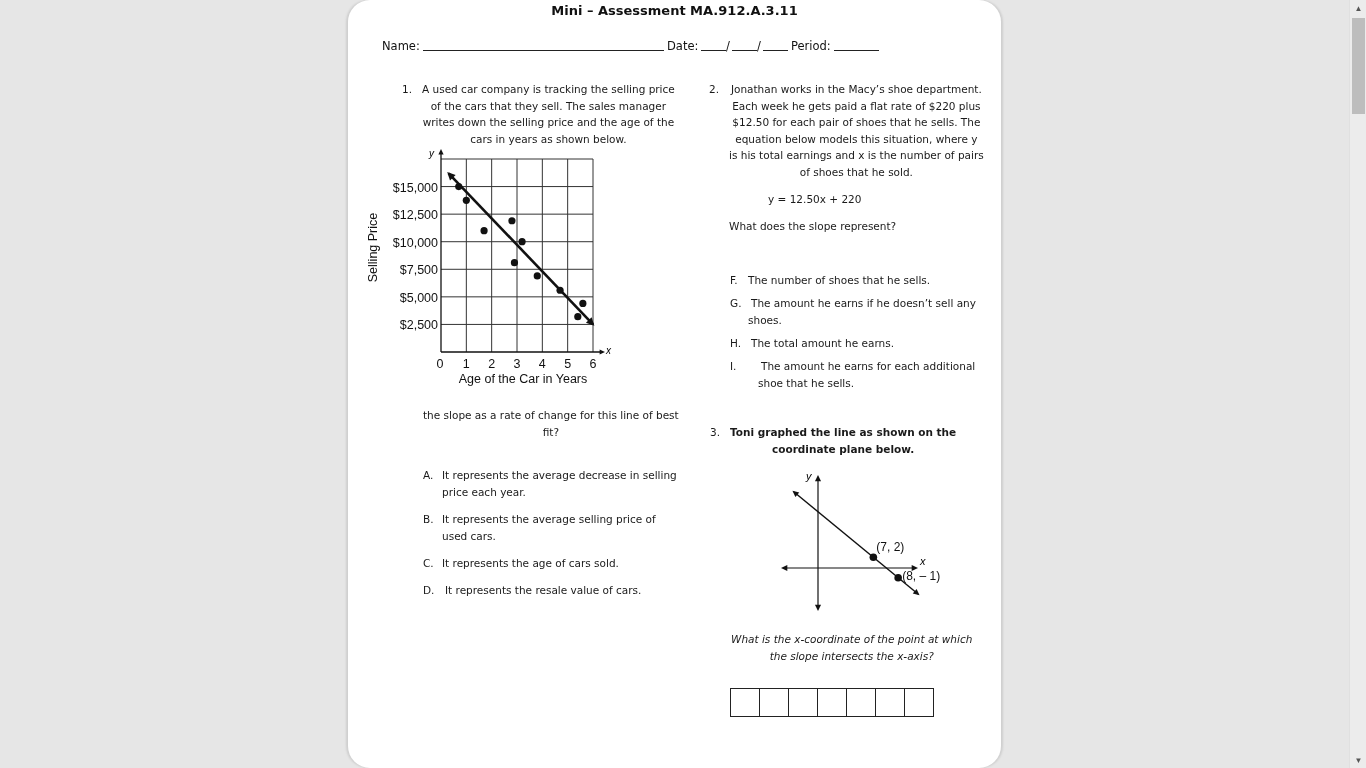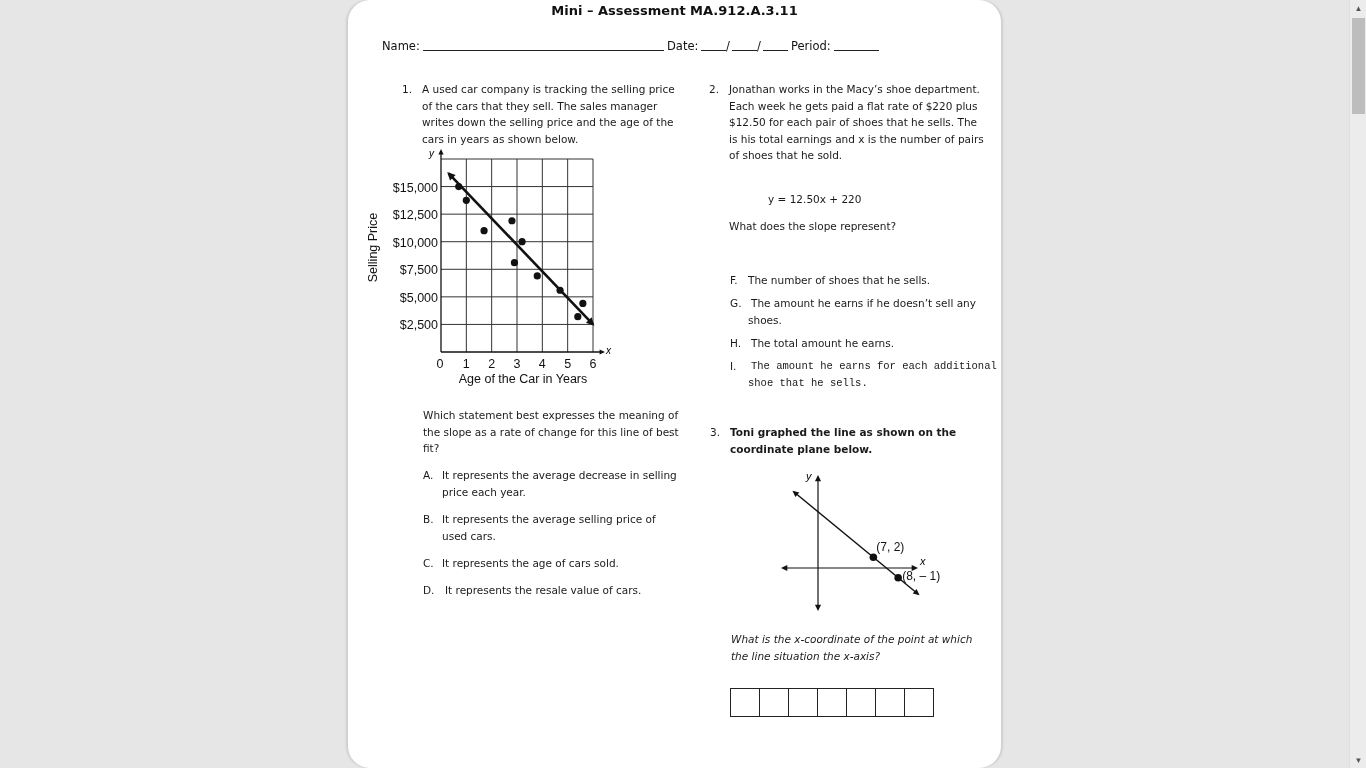--- a/index.html
+++ b/index.html
@@ -12,21 +12,21 @@
     .page {
       position: absolute; left: 348px; top: 0; width: 653px; height: 768px;
       background: #fff;
       box-shadow: -2px 0 2px #cfcfcf, 2px 0 2px #cfcfcf;
       border-radius: 22px;
     }
     .t { position: absolute; font-family: "DejaVu Sans", sans-serif; font-size: 10.5px; line-height: 16.6px; color: #1a1a1a; white-space: nowrap; }
     .title { position: absolute; left: 0; width: 653px; top: 3px; text-align: center; font-family: "DejaVu Sans", sans-serif; font-weight: bold; font-size: 13px; }
     .hdr { position: absolute; top: 39px; font-family: "DejaVu Sans", sans-serif; font-size: 11.5px; }
     .blank { position: absolute; border-bottom: 1px solid #222; height: 12px; }
-    .para { position: absolute; font-family: "DejaVu Sans", sans-serif; font-size: 10.5px; line-height: 16.6px; color: #1a1a1a; }
+    .para { position: absolute; font-family: "DejaVu Sans", sans-serif; font-size: 10.5px; line-height: 16.6px; color: #1a1a1a; text-align: center; }
     .opt { position: absolute; font-family: "DejaVu Sans", sans-serif; font-size: 10.5px; line-height: 16.6px; color: #1a1a1a; }
     .opt .lt { position: absolute; left: 0; top: 0; }
     .opt .tx { display: block; }
     .answer-grid { position: absolute; left: 382px; top: 688px; display: flex; border: 1px solid #222; }
     .answer-grid .cell { width: 28px; height: 27px; border-right: 1px solid #222; }
     .answer-grid .cell:last-child { border-right: none; }
     .scrollbar { position: absolute; left: 1349px; top: 0; width: 17px; height: 768px; background: #ececec; border-left: 1px solid #e0e0e0; }
     .scroll-up, .scroll-down { position: absolute; left: 0; width: 17px; height: 16px; display: flex; align-items: center; justify-content: center; font-size: 8px; color: #555; }
     .scroll-up { top: 0; }
     .scroll-down { bottom: 0; }
@@ -102,21 +102,20 @@
       <circle cx="153.93333333333334" cy="75.75999999999999" r="3.6" fill="#111"></circle>
       <circle cx="164.06666666666666" cy="96.71428571428572" r="3.6" fill="#111"></circle>
       <circle cx="156.46666666666667" cy="117.66857142857143" r="3.6" fill="#111"></circle>
       <circle cx="179.26666666666665" cy="130.90285714285716" r="3.6" fill="#111"></circle>
       <circle cx="202.06666666666666" cy="145.24" r="3.6" fill="#111"></circle>
       <circle cx="224.86666666666665" cy="158.4742857142857" r="3.6" fill="#111"></circle>
       <circle cx="219.8" cy="171.70857142857142" r="3.6" fill="#111"></circle>
     </svg>
 
   <div class="para" style="left:75px; top:407px;">
-    <div>Which statement best expresses the meaning of</div>
     <div>the slope as a rate of change for this line of best</div>
     <div>fit?</div>
   </div>
 
   <div class="opt" style="left:75px; top:467px;">
     <span class="lt">A.</span>
     <div style="margin-left:19px;">
       <span class="tx">It represents the average decrease in selling</span>
       <span class="tx">price each year.</span>
     </div>
@@ -139,20 +138,21 @@
     <div style="margin-left:22px;">
       <span class="tx">It represents the resale value of cars.</span>
     </div>
   </div>
 
   <span class="t" style="left:361px; top:81px;">2.</span>
   <div class="para" style="left:381px; top:81px;">
     <div>Jonathan works in the Macy’s shoe department.</div>
     <div>Each week he gets paid a flat rate of $220 plus</div>
     <div>$12.50 for each pair of shoes that he sells.  The</div>
+    <div>equation below models this situation, where y</div>
     <div>is his total earnings and x is the number of pairs</div>
     <div>of shoes that he sold.</div>
   </div>
   <span class="t" style="left:420px; top:191px;">y = 12.50x + 220</span>
   <span class="t" style="left:381px; top:218px;">What does the slope represent?</span>
 
   <div class="opt" style="left:382px; top:272px;">
     <span class="lt">F.</span>
     <div style="margin-left:18px;">
       <span class="tx">The number of shoes that he sells.</span>
@@ -166,21 +166,21 @@
     </div>
   </div>
   <div class="opt" style="left:382px; top:335px;">
     <span class="lt">H.</span>
     <div style="margin-left:18px;">
       <span class="tx" style="margin-left:3px;">The total amount he earns.</span>
     </div>
   </div>
   <div class="opt" style="left:382px; top:358px;">
     <span class="lt">I.</span>
-    <div style="margin-left:18px;font-family:Liberation Mono, monospace;">
+    <div style="margin-left:28px;">
       <span class="tx" style="margin-left:3px;">The amount he earns for each additional</span>
       <span class="tx">shoe that he sells.</span>
     </div>
   </div>
 
   <span class="t" style="left:362px; top:424px;">3.</span>
   <div class="para" style="left:382px; top:424px;font-weight:bold;">
     <div>Toni graphed the line as shown on the</div>
     <div>coordinate plane below.</div>
   </div>
@@ -198,21 +198,21 @@
       <polygon points="139.5445793500182,130.2705410782408 132.74249182427087,128.61778420196637 136.61098287522174,123.91491272826141" fill="#111"></polygon>
       <polygon points="12.455420649981777,25.729458921759203 19.257508175729125,27.38221579803361 15.389017124778261,32.08508727173859" fill="#111"></polygon>
       <circle cx="93.36" cy="92.28" r="3.8" fill="#111"></circle>
       <text x="96.36" y="86.28" font-size="12" fill="#111" text-anchor="start">(7, 2)</text>
       <circle cx="118.16" cy="112.67999999999999" r="3.8" fill="#111"></circle>
       <text x="122.16" y="114.67999999999999" font-size="12" fill="#111" text-anchor="start">(8, – 1)</text>
     </svg>
 
   <div class="para" style="left:383px; top:631px;font-style:italic;">
     <div>What is the x-coordinate of the point at which</div>
-    <div>the line situation the x-axis?</div>
+    <div>the slope intersects the x-axis?</div>
   </div>
 
   <div class="answer-grid" id="answer-grid">
       <div class="cell"></div>
       <div class="cell"></div>
       <div class="cell"></div>
       <div class="cell"></div>
       <div class="cell"></div>
       <div class="cell"></div>
       <div class="cell"></div>

